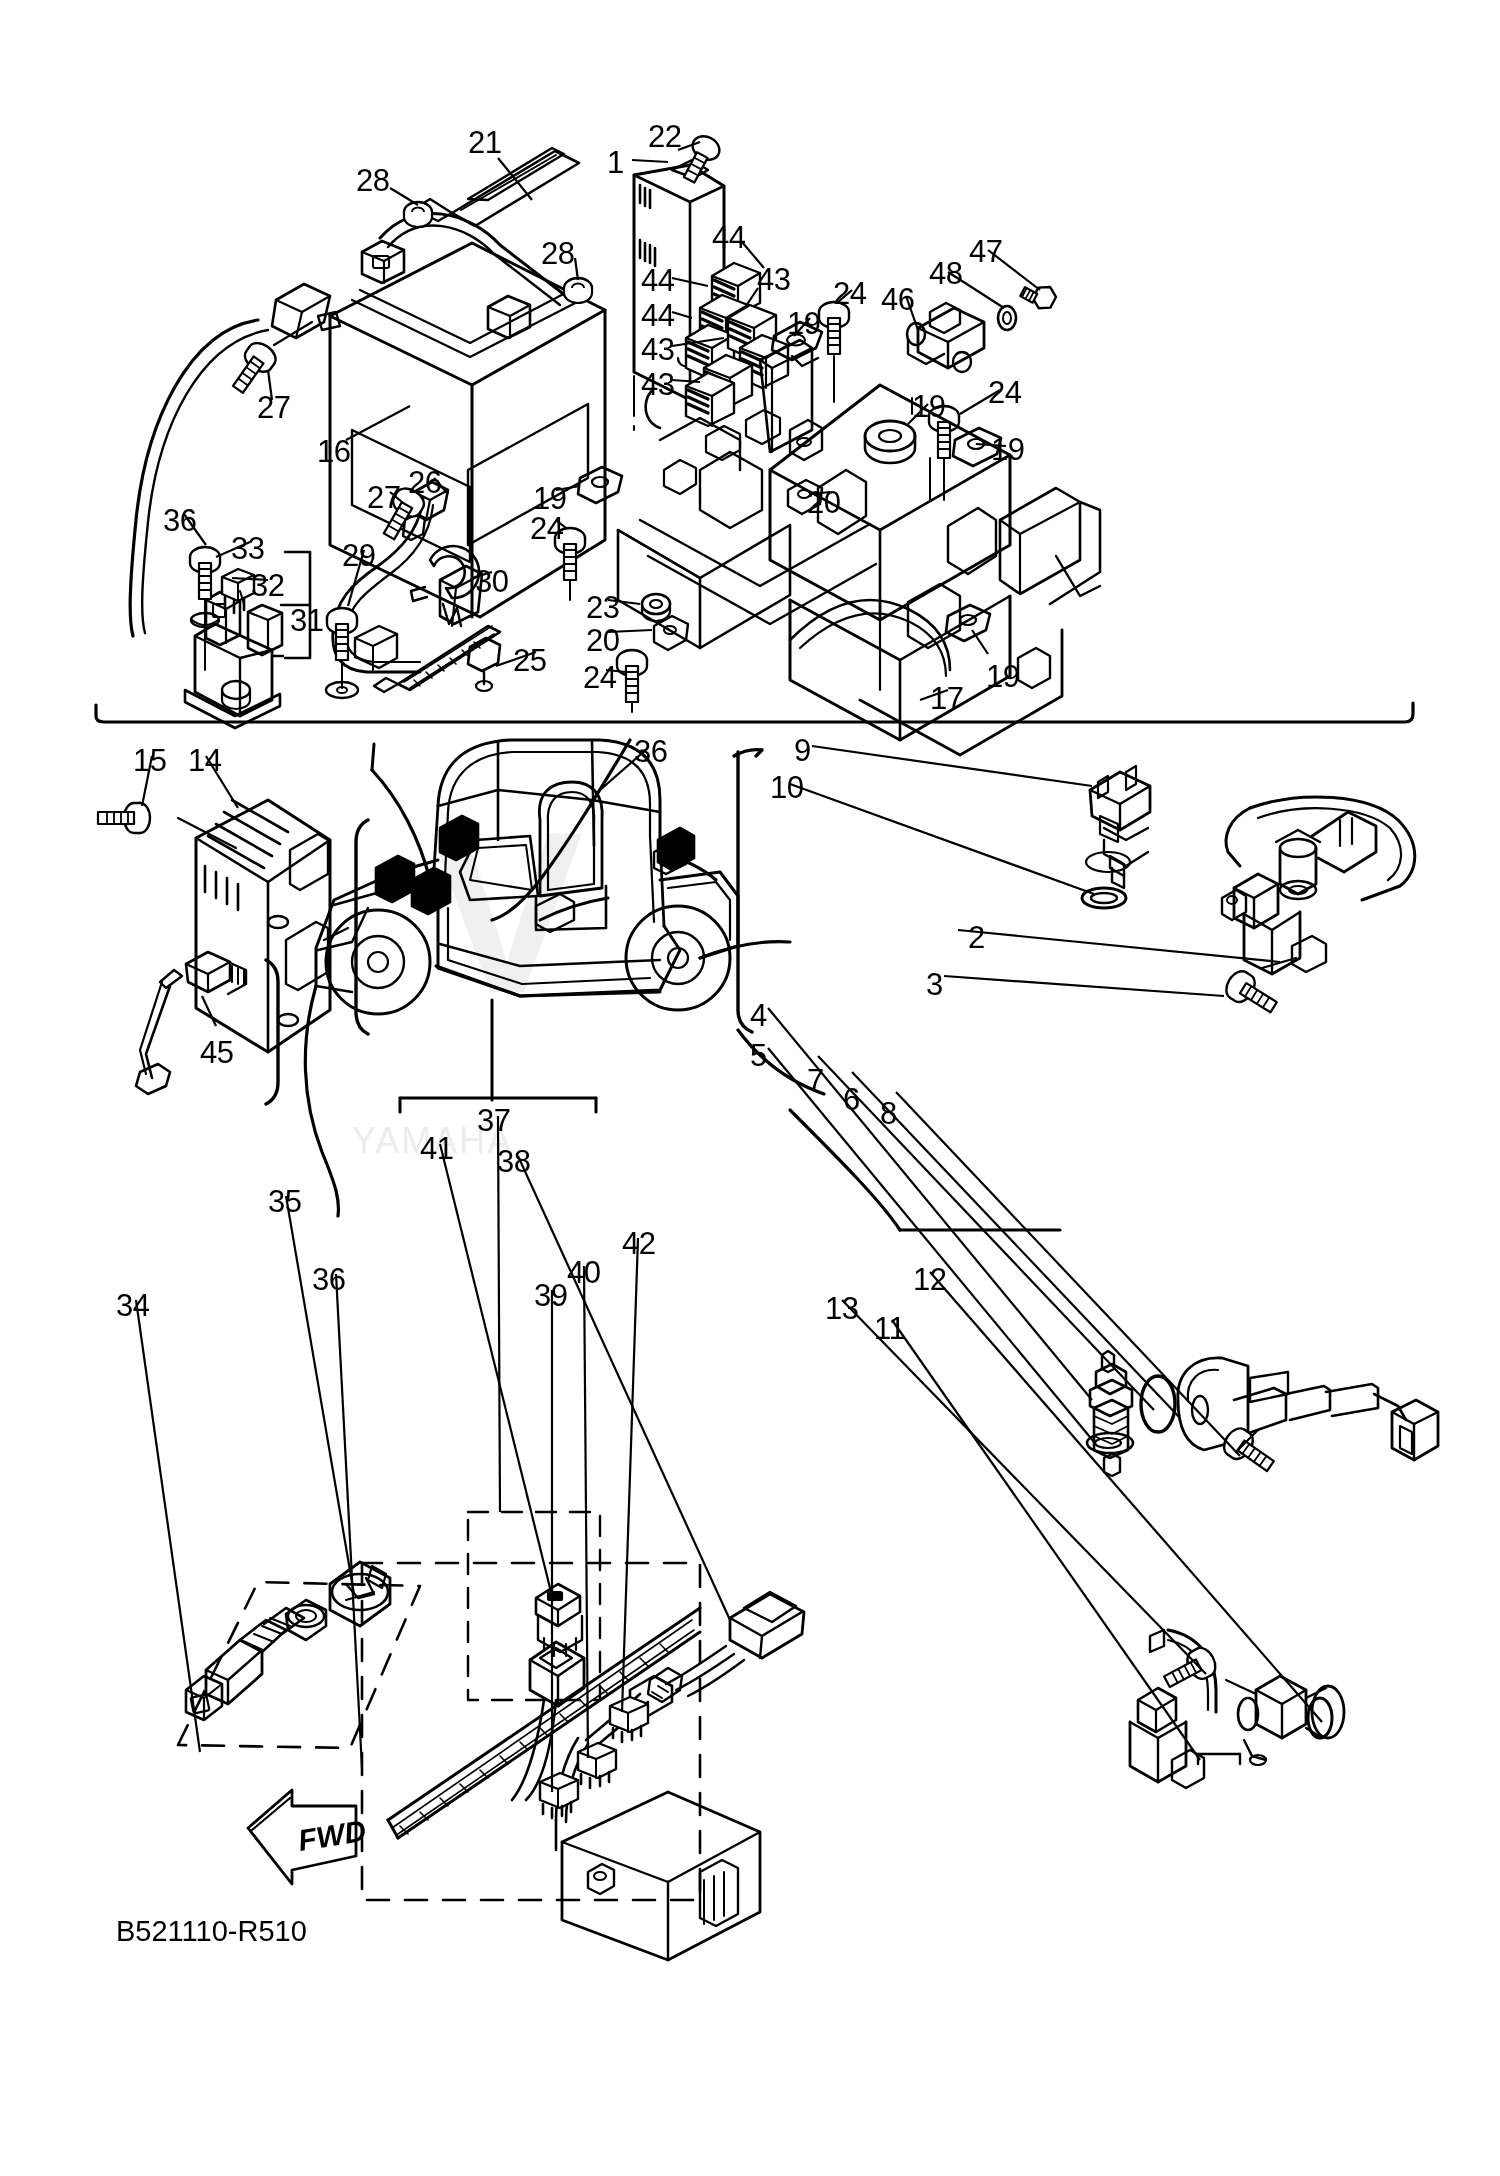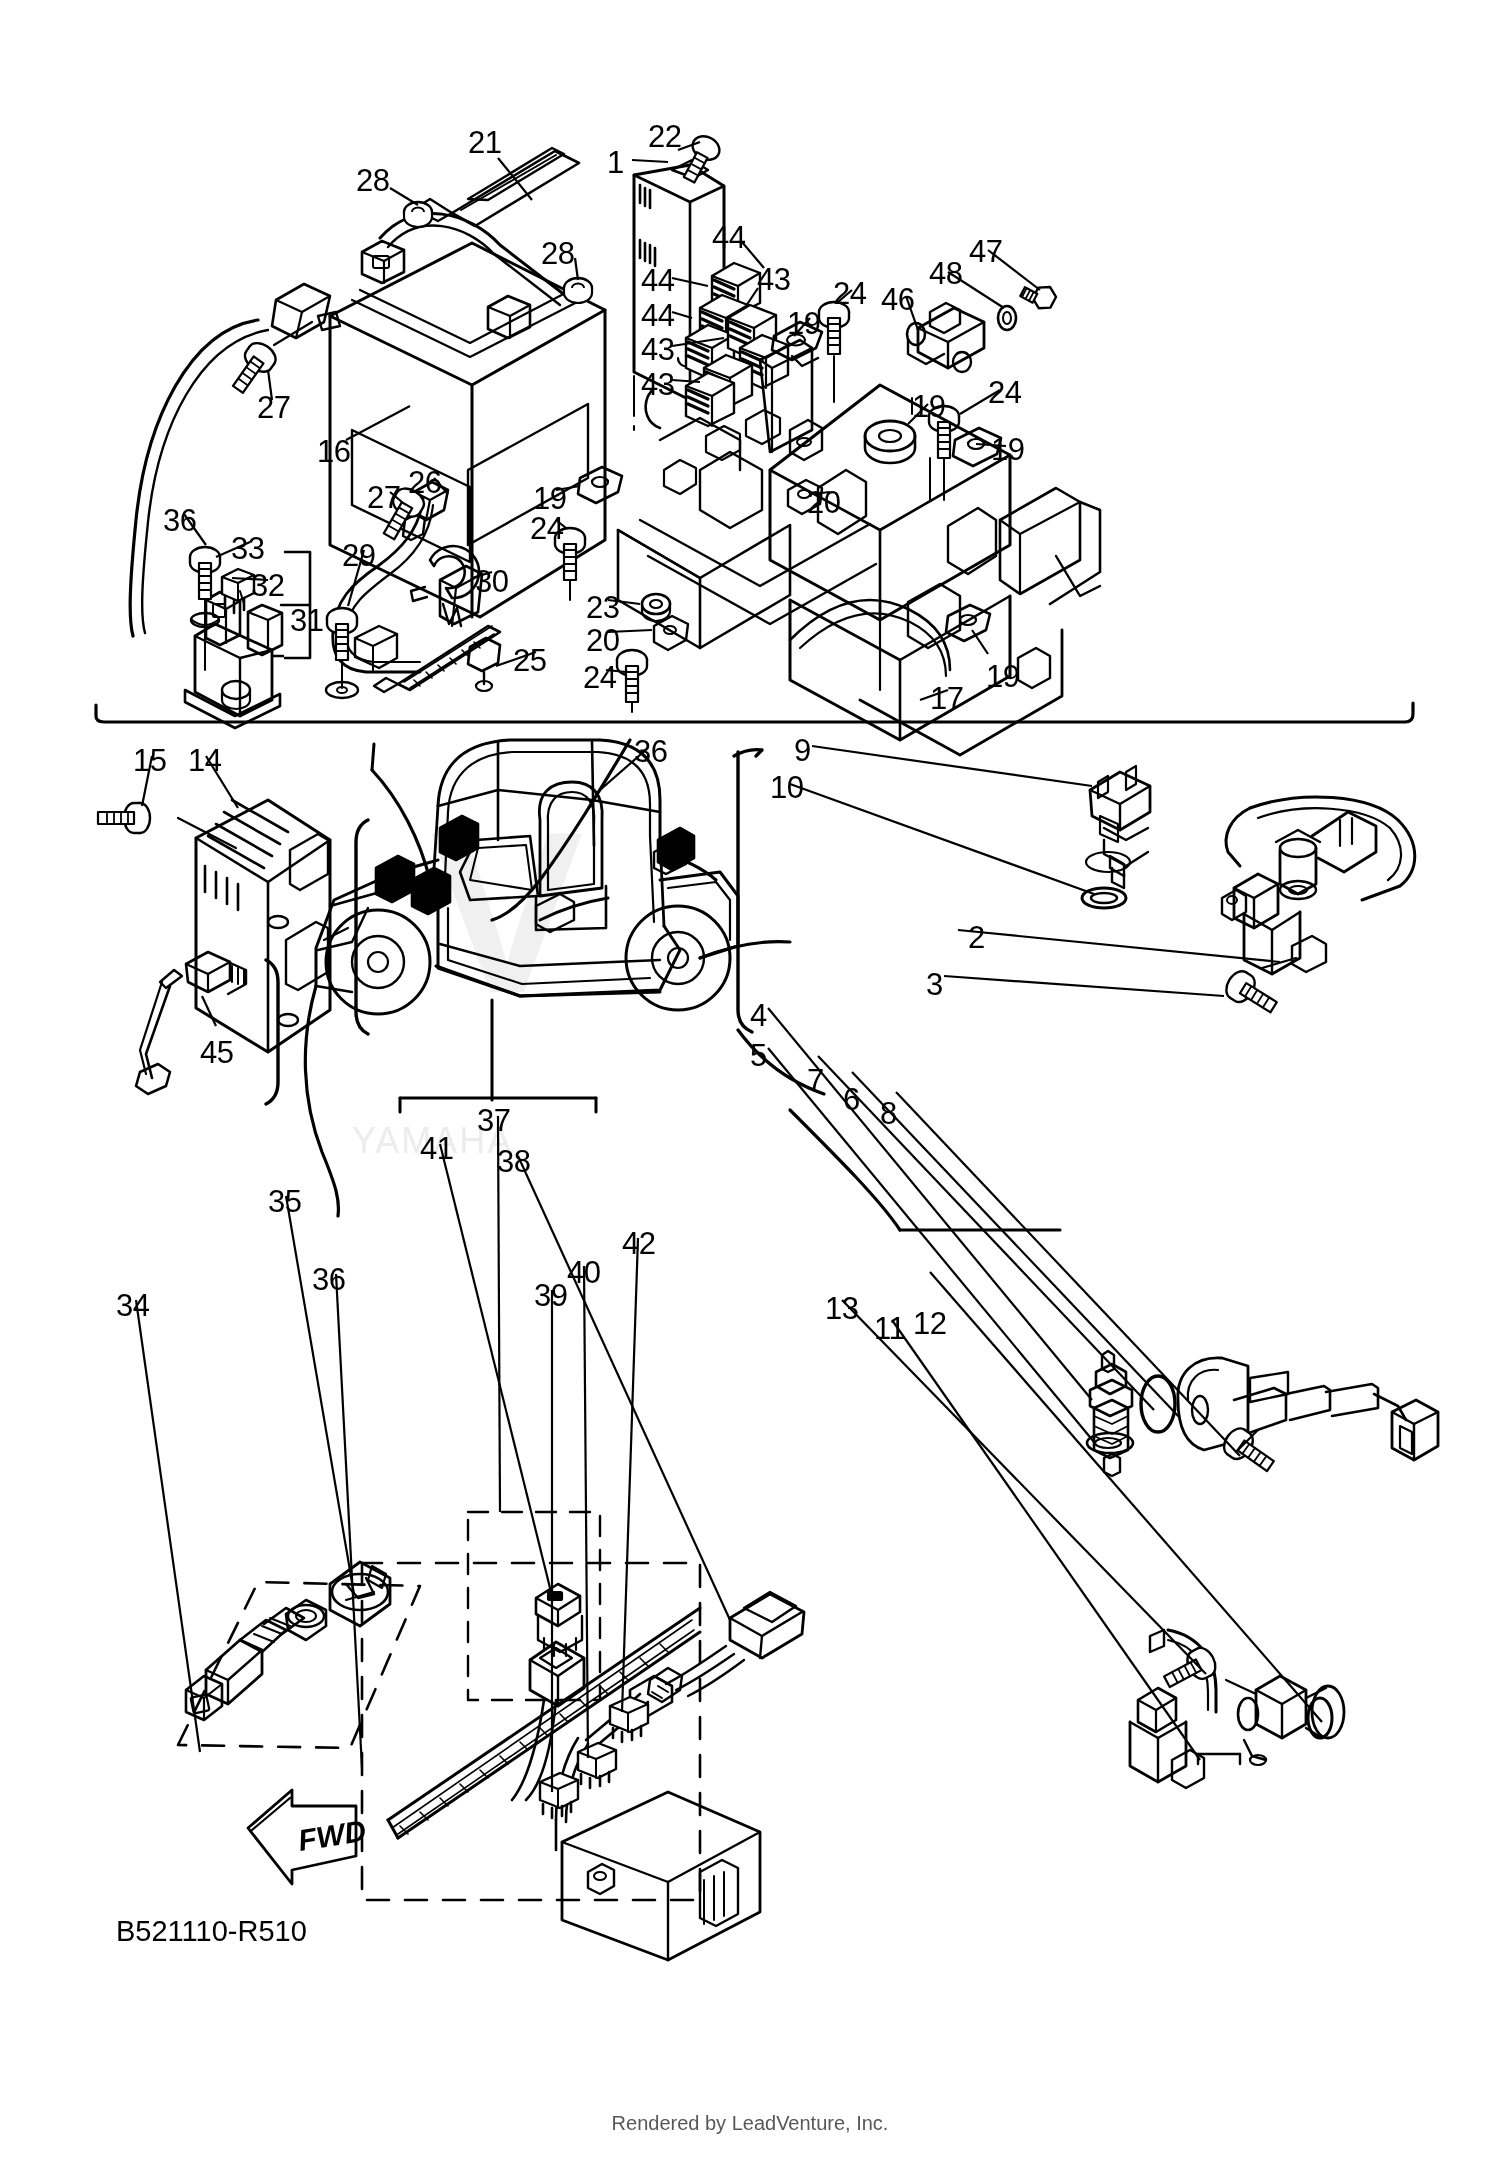--- a/index.html
+++ b/index.html
@@ -717,23 +717,22 @@
       <div class="callout" style="left: 843px; top: 1084px;">6</div>
       <div class="callout" style="left: 880px; top: 1098px;">8</div>
       <div class="callout" style="left: 477px; top: 1105px;">37</div>
       <div class="callout" style="left: 420px; top: 1133px;">41</div>
       <div class="callout" style="left: 497px; top: 1146px;">38</div>
       <div class="callout" style="left: 622px; top: 1228px;">42</div>
       <div class="callout" style="left: 268px; top: 1186px;">35</div>
       <div class="callout" style="left: 312px; top: 1264px;">36</div>
       <div class="callout" style="left: 567px; top: 1257px;">40</div>
       <div class="callout" style="left: 534px; top: 1280px;">39</div>
-      <div class="callout" style="left: 913px; top: 1264px; margin-top: 44px;">12</div>
+      <div class="callout" style="left: 913px; top: 1264px;">12</div>
       <div class="callout" style="left: 825px; top: 1293px;">13</div>
       <div class="callout" style="left: 874px; top: 1313px;">11</div>
       <div class="callout" style="left: 116px; top: 1290px;">34</div>
     </div>
 
   <div class="diagcode">B521110-R510</div>
 
-  <div class="watermark-footer">Rendered by LeadVenture, Inc.</div>
 
 </div>
 
 </body></html>

